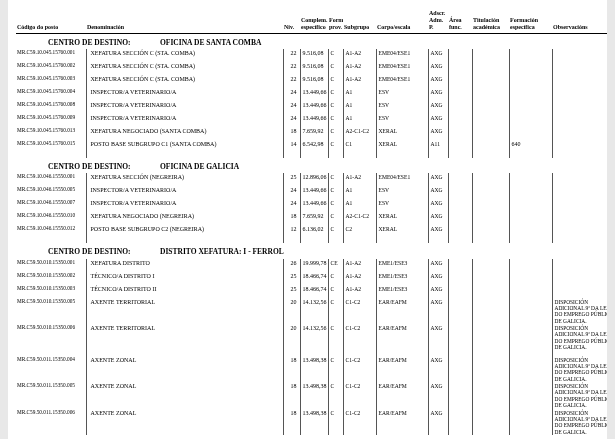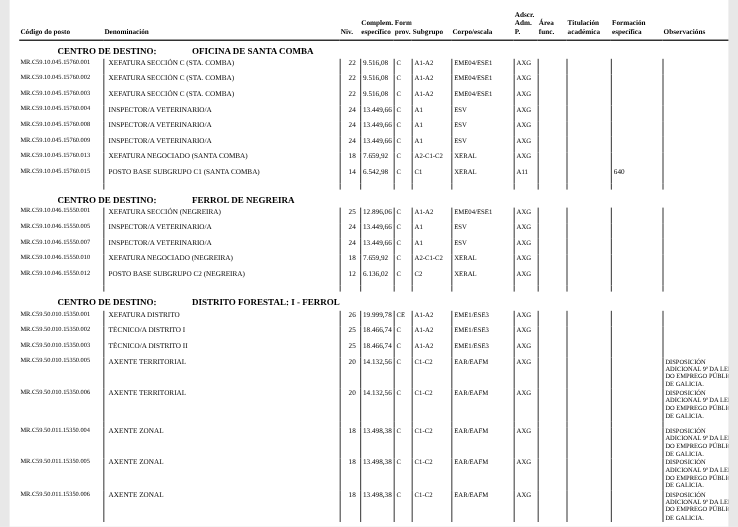--- a/index.html
+++ b/index.html
@@ -234,21 +234,21 @@
           <td></td>
           <td></td>
           <td></td>
           <td></td>
           <td></td>
           <td></td>
         </tr>
       </tbody>
       <tbody>
         <tr class="title-row">
-          <td colspan="12"><span class="centro">CENTRO DE DESTINO:</span><span class="cname">FERROL DE NEGREIRA</span></td>
+          <td colspan="12"><span class="centro">CENTRO DE DESTINO:</span><span class="cname">OFICINA DE GALICIA</span></td>
         </tr>
         <tr class="data-row">
           <td class="c-codigo">MR.C59.10.046.15550.001</td>
           <td class="c-denominacion">XEFATURA SECCIÓN (NEGREIRA)</td>
           <td class="c-niv">25</td>
           <td class="c-complem">12.896,06</td>
           <td class="c-forma">C</td>
           <td class="c-subgrupo">A1-A2</td>
           <td class="c-corpo">EME04/ESE1</td>
           <td class="c-adscr">AXG</td>
@@ -323,21 +323,21 @@
           <td></td>
           <td></td>
           <td></td>
           <td></td>
           <td></td>
           <td></td>
         </tr>
       </tbody>
       <tbody>
         <tr class="title-row">
-          <td colspan="12"><span class="centro">CENTRO DE DESTINO:</span><span class="cname">DISTRITO FORESTAL: I - FERROL</span></td>
+          <td colspan="12"><span class="centro">CENTRO DE DESTINO:</span><span class="cname">DISTRITO XEFATURA: I - FERROL</span></td>
         </tr>
         <tr class="data-row">
           <td class="c-codigo">MR.C59.50.010.15350.001</td>
           <td class="c-denominacion">XEFATURA DISTRITO</td>
           <td class="c-niv">26</td>
           <td class="c-complem">19.999,78</td>
           <td class="c-forma">CE</td>
           <td class="c-subgrupo">A1-A2</td>
           <td class="c-corpo">EME1/ESE3</td>
           <td class="c-adscr">AXG</td>

